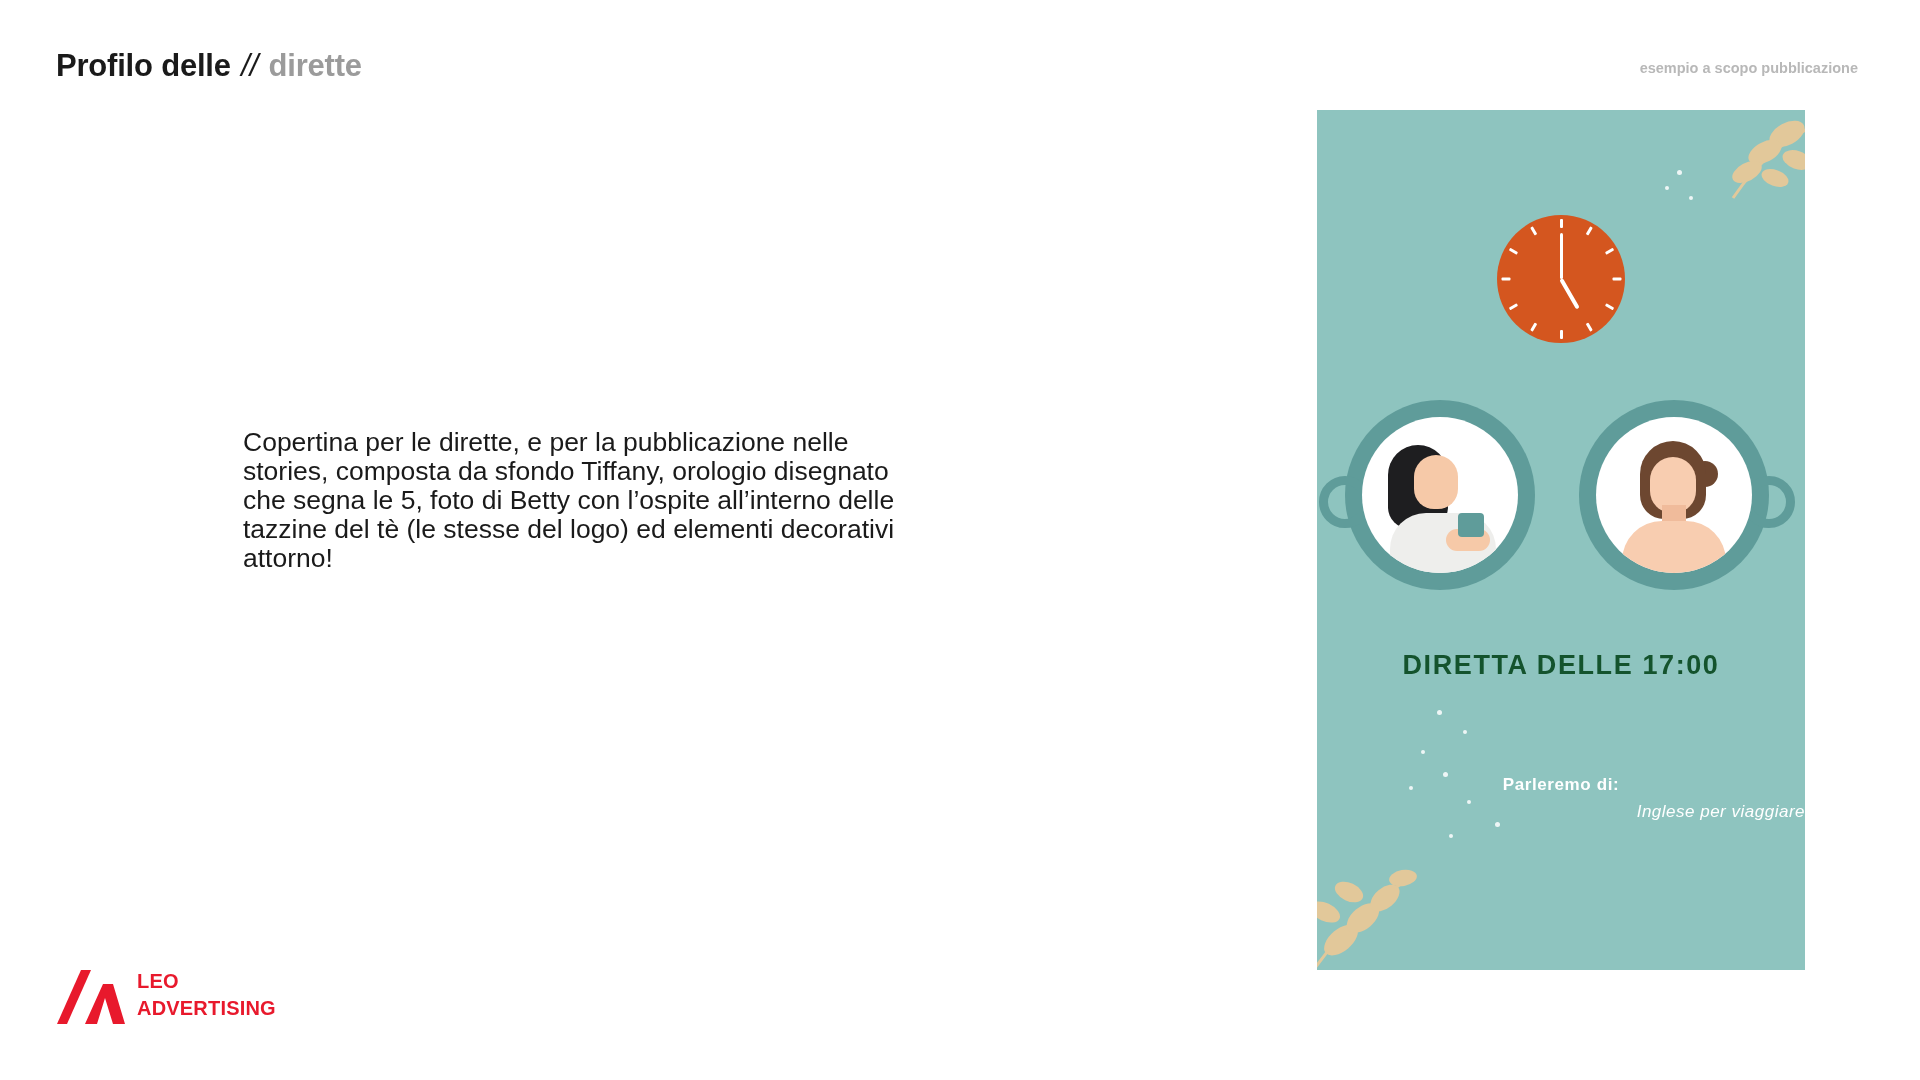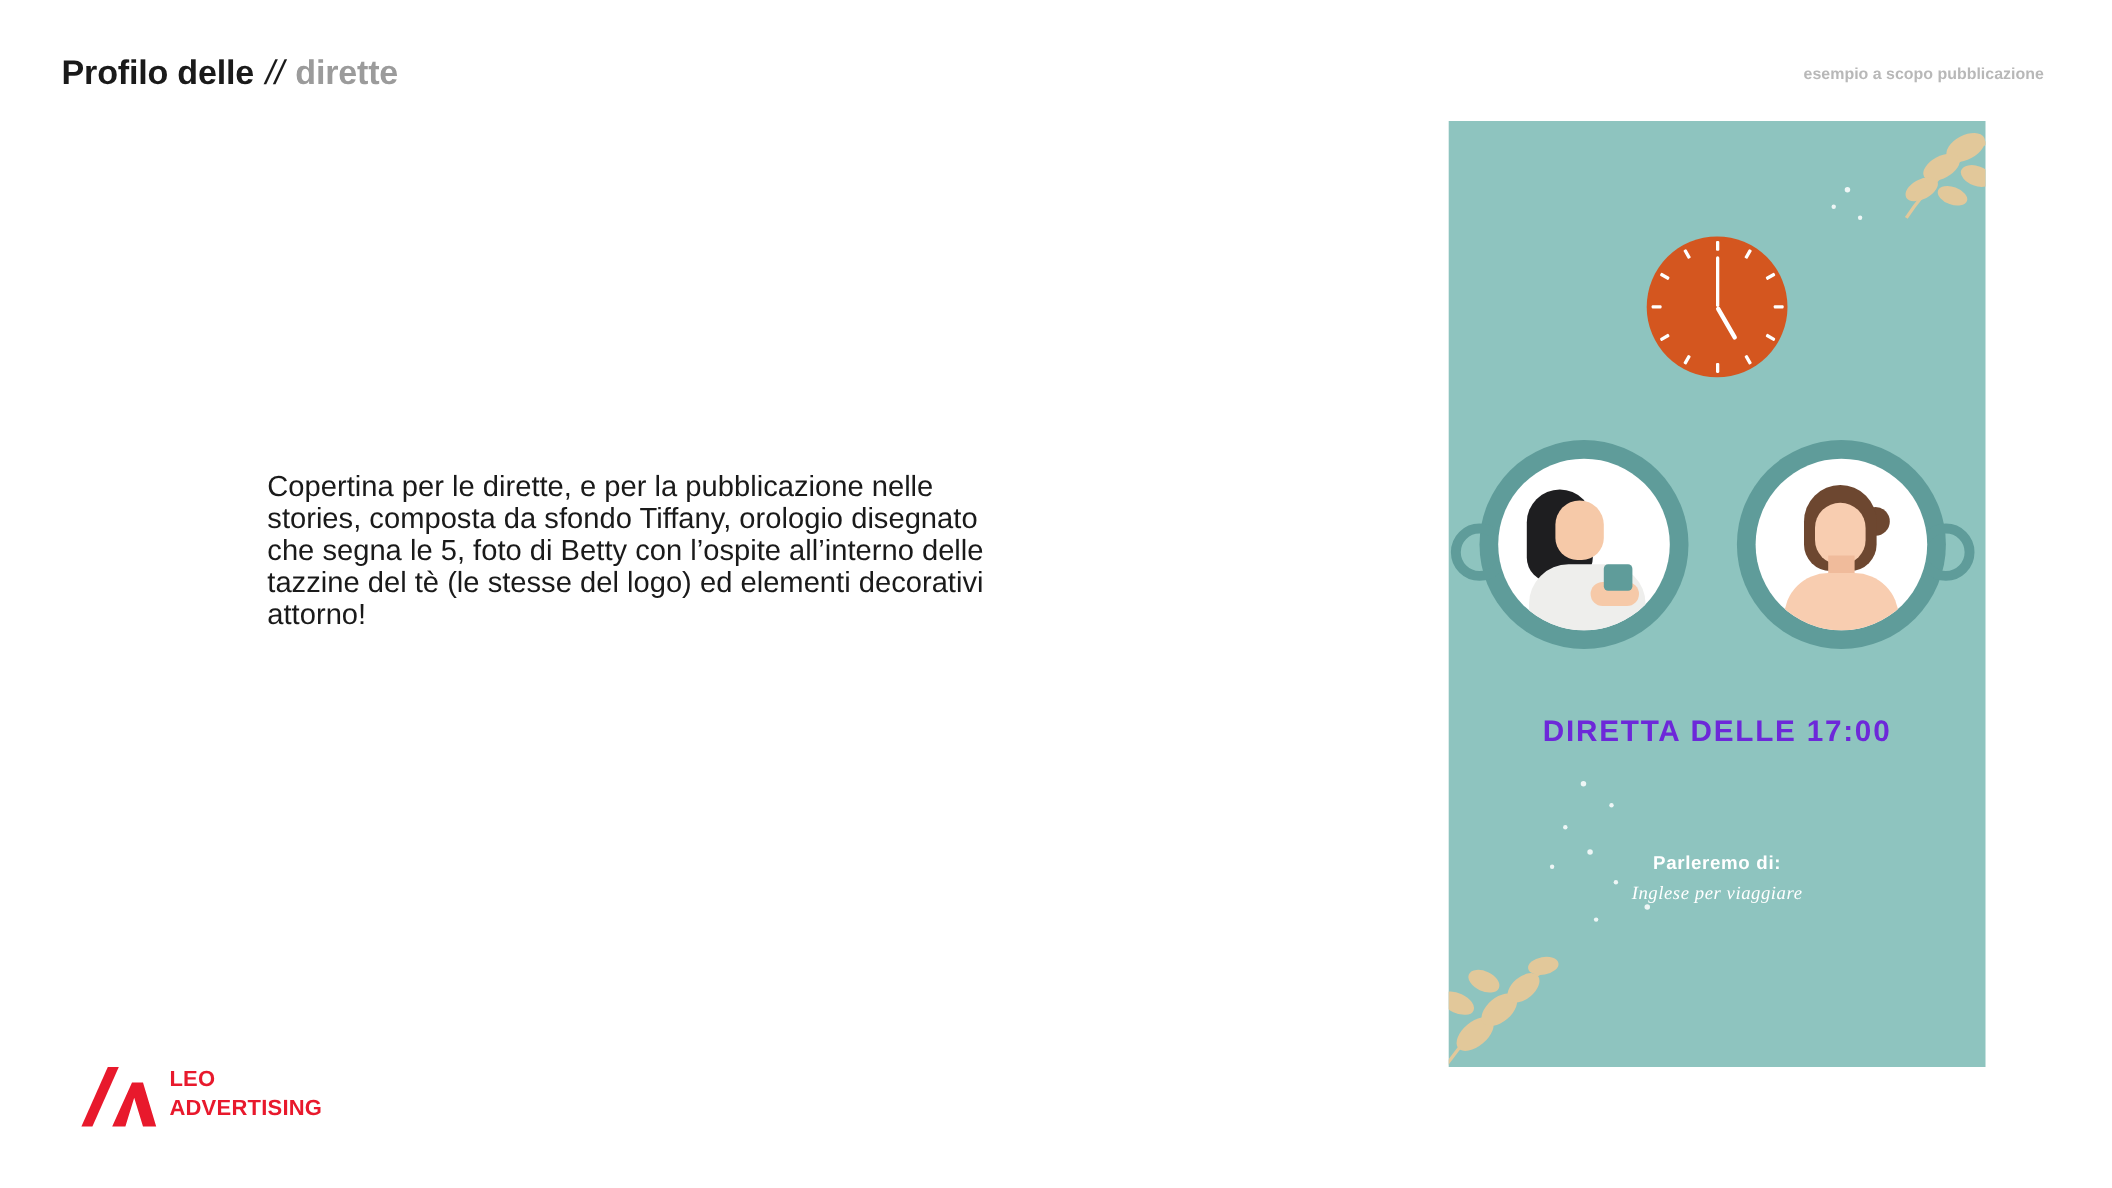--- a/index.html
+++ b/index.html
@@ -46,21 +46,21 @@
     top: 428px;
     width: 660px;
     font-size: 26.5px;
     line-height: 29px;
     color: #1a1a1a;
   }
 
   
   .logo {
     position: absolute;
-    left: 72px;
+    left: 55px;
     bottom: 48px;
     width: 230px;
     height: 70px;
   }
   .logo-mark {
     position: absolute;
     left: 0;
     top: 6px;
     width: 72px;
     height: 58px;
@@ -248,21 +248,21 @@
     background: #f8cdb0;
     border-radius: 40px 40px 0 0;
   }
 
   
   .story-title {
     position: absolute;
     left: 0; right: 0;
     top: 540px;
     text-align: center;
-    color: #6d28d9;
+    color: #14532d;
     font-size: 27px;
     font-weight: bold;
     letter-spacing: 1.6px;
   }
   .story-guest {
     position: absolute;
     left: 0; right: 0;
     top: 608px;
     text-align: center;
     color: #ffffff;
@@ -276,26 +276,25 @@
     text-align: center;
     color: #ffffff;
     font-size: 17px;
     letter-spacing: 0.6px;
     font-weight: bold;
   }
   .story-topic-value {
     position: absolute;
     left: 0; right: 0;
     top: 692px;
-    text-align: center;
+    text-align: right;
     color: #ffffff;
     font-size: 17px;
     font-style: italic;
     letter-spacing: 0.5px;
-    font-family: Liberation Serif, serif;
   }
 
   .dot {
     position: absolute;
     background: #ffffff;
     border-radius: 50%;
     opacity: 0.85;
   }
 </style>
 </head>

